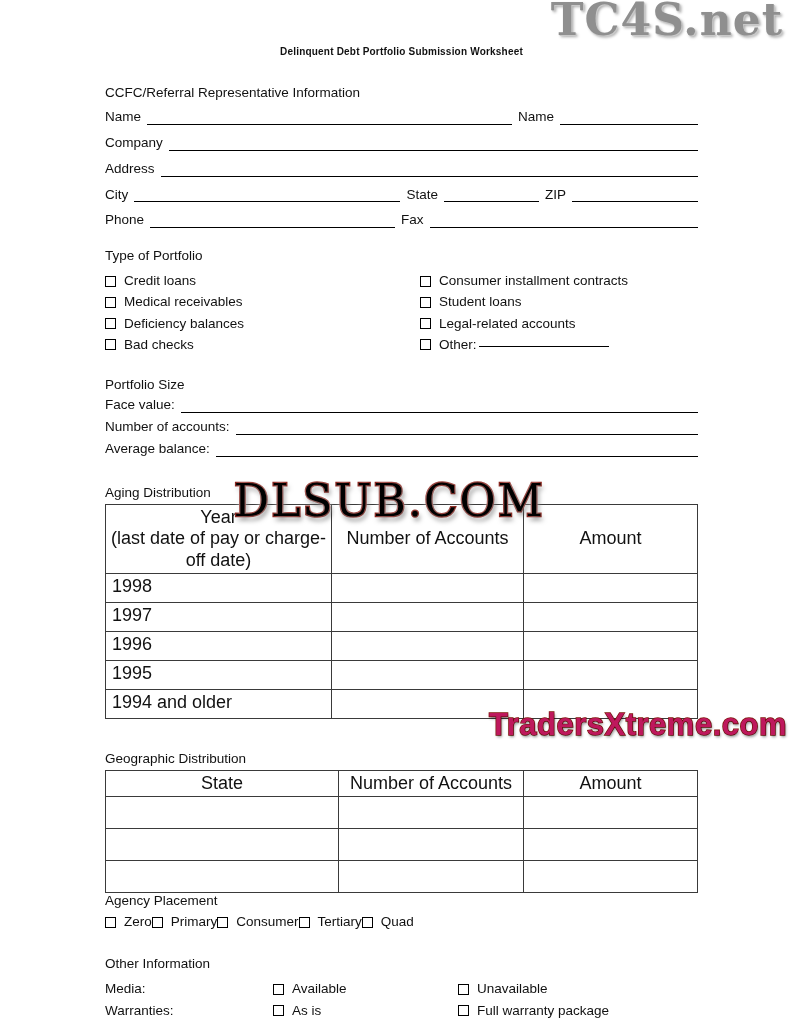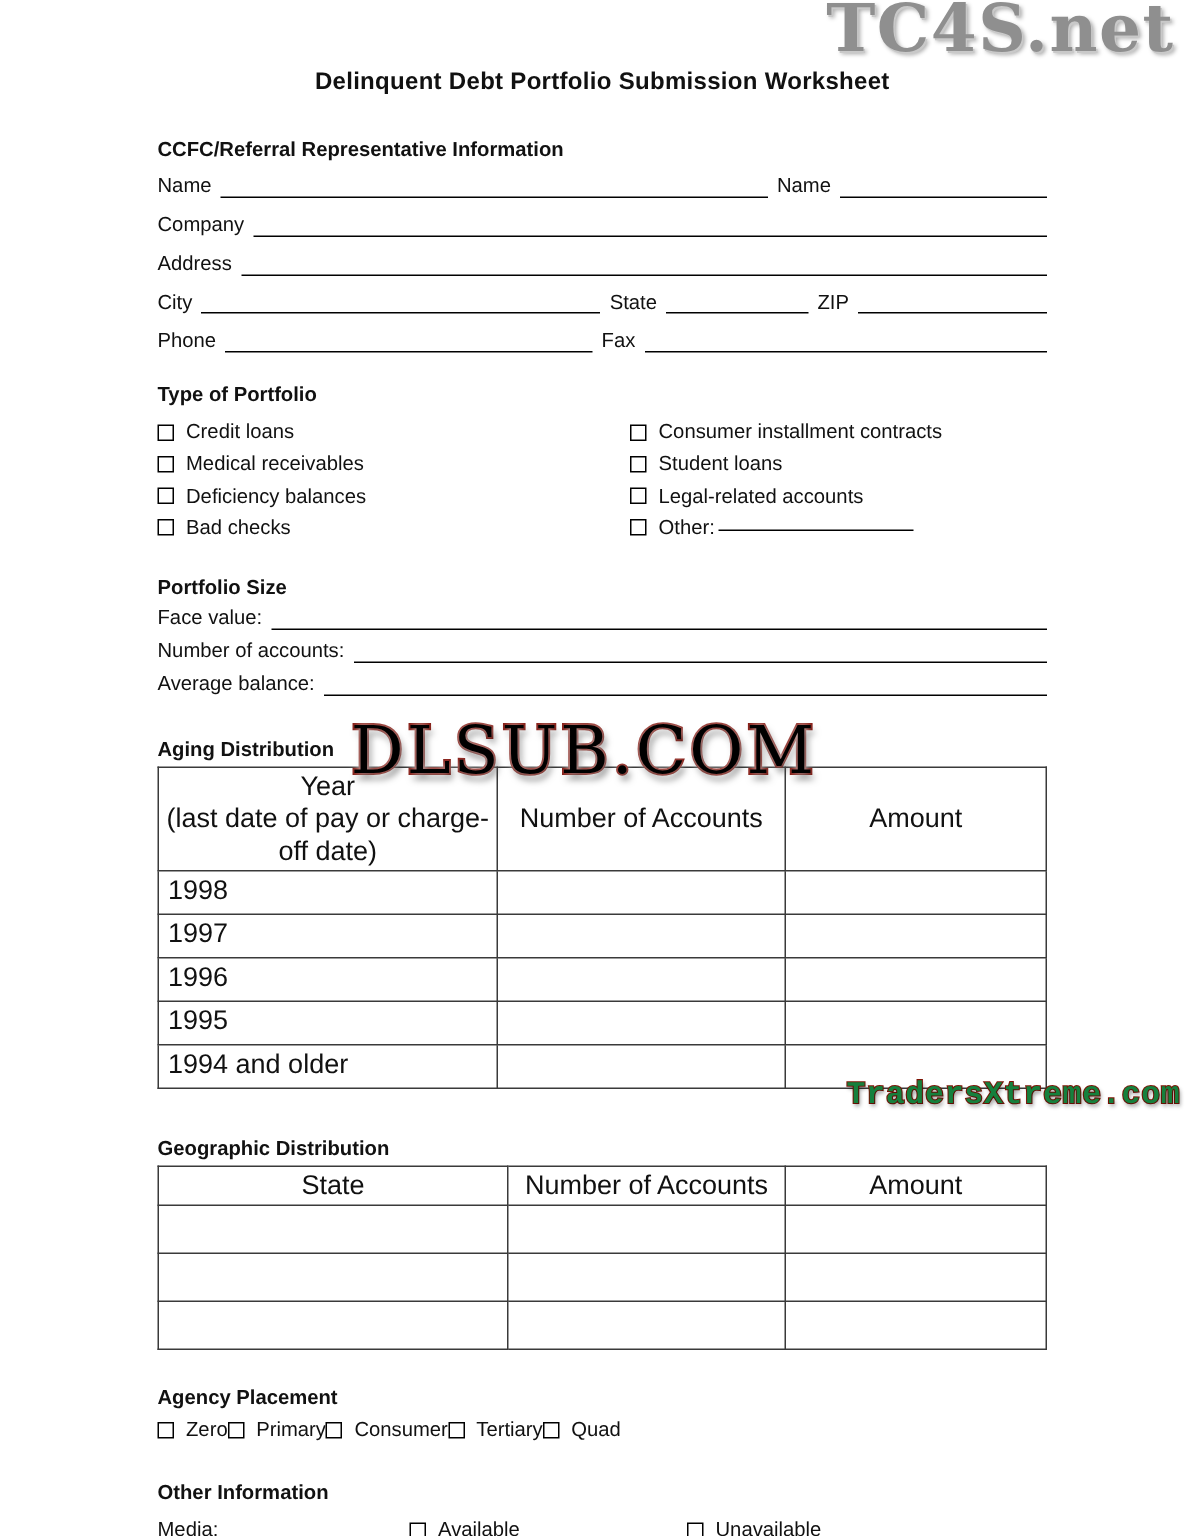--- a/index.html
+++ b/index.html
@@ -4,22 +4,22 @@
 <style>
   html,body{margin:0;padding:0}
   body{
     width:791px;height:1024px;background:#fff;
     font-family:"Liberation Sans",sans-serif;color:#111;
     position:relative;overflow:hidden;
   }
   .sheet{position:relative;width:791px;height:744px;background:#fff}
   .content{padding:38px 93px 0 105px}
 
-  .title{text-align:center;font-size:16px;font-weight:bold;margin:8px 0 28px;letter-spacing:.2px}
-  .sec-h{font-size:13.5px;font-weight:bold;margin:0 0 10px}
+  .title{text-align:center;font-size:10px;font-weight:bold;margin:8px 0 28px;letter-spacing:.2px}
+  .sec-h{font-size:13.5px;font-weight:normal;margin:0 0 10px}
 
   
   .frow{display:flex;align-items:flex-end;gap:6px;font-size:13.5px;margin-bottom:11px;line-height:1.1}
   .frow .lbl{white-space:nowrap}
   .line{border-bottom:1px solid #000;height:3px}
   .grow{flex:1}
   .w-138{flex:0 0 138px}
   .w-95{flex:0 0 95px}
   .w-126{flex:0 0 126px}
   .w-245{flex:0 0 245px}
@@ -28,21 +28,21 @@
   
   .cb-grid{display:grid;grid-template-columns:315px 1fr;row-gap:5px;margin-bottom:4px}
   .cbrow{display:flex;align-items:center;font-size:13.5px;line-height:1.2}
   .cb{width:9px;height:9px;border:1.5px solid #000;margin-right:8px;flex:0 0 auto;background:#fff}
 
   
   .mt-type{margin-top:20px}
   .mt-size{margin-top:24px}
   .mt-aging{margin-top:28px}
   .mt-geo{margin-top:32px}
-  .mt-agency{margin-top:24px}
+  .mt-agency{}
   .mt-other{margin-top:26px}
 
   
   table{border-collapse:collapse;table-layout:fixed;width:592px;margin-top:4px;font-size:18px}
   td,th{border:1px solid #3a3a3a;font-weight:normal;padding:2px 6px;vertical-align:top;text-align:left}
   th{text-align:center;vertical-align:middle}
   .aging-head th{height:34px;line-height:1.2;padding:2px 4px}
   .yr-row td{height:24px}
   .geo-head th{height:20px}
   .geo-row td{height:27px}
@@ -63,22 +63,22 @@
   }
   .wm-mid{
     position:absolute;top:479px;left:50%;transform:translateX(-52%);
     font-family:"DejaVu Serif",serif;font-weight:normal;font-size:44px;line-height:1;
     color:#000000;-webkit-text-stroke:2.5px #7c0a02;paint-order:stroke fill;
     text-shadow:0 0 6px rgba(255,255,255,.95),2px 4px 5px rgba(0,0,0,.5);
     letter-spacing:2px;white-space:nowrap;
   }
   .wm-bot{
     position:absolute;bottom:2px;right:4px;
-    font-family:Liberation Mono, monospace;font-weight:bold;font-size:21px;line-height:1.1;
-    color:#15803d;-webkit-text-stroke:1.4px #7e1405;paint-order:stroke fill;
+    font-family:Liberation Sans, sans-serif;font-weight:bold;font-size:31px;line-height:1.1;
+    color:#be185d;-webkit-text-stroke:1.4px #7e1405;paint-order:stroke fill;
     text-shadow:1px 2px 3px rgba(0,0,0,.45);letter-spacing:.5px;white-space:nowrap;
   }
 </style>
 </head>
 <body>
 
 <div class="sheet">
 
   <div class="wm-top">TC4S.net</div>
 

